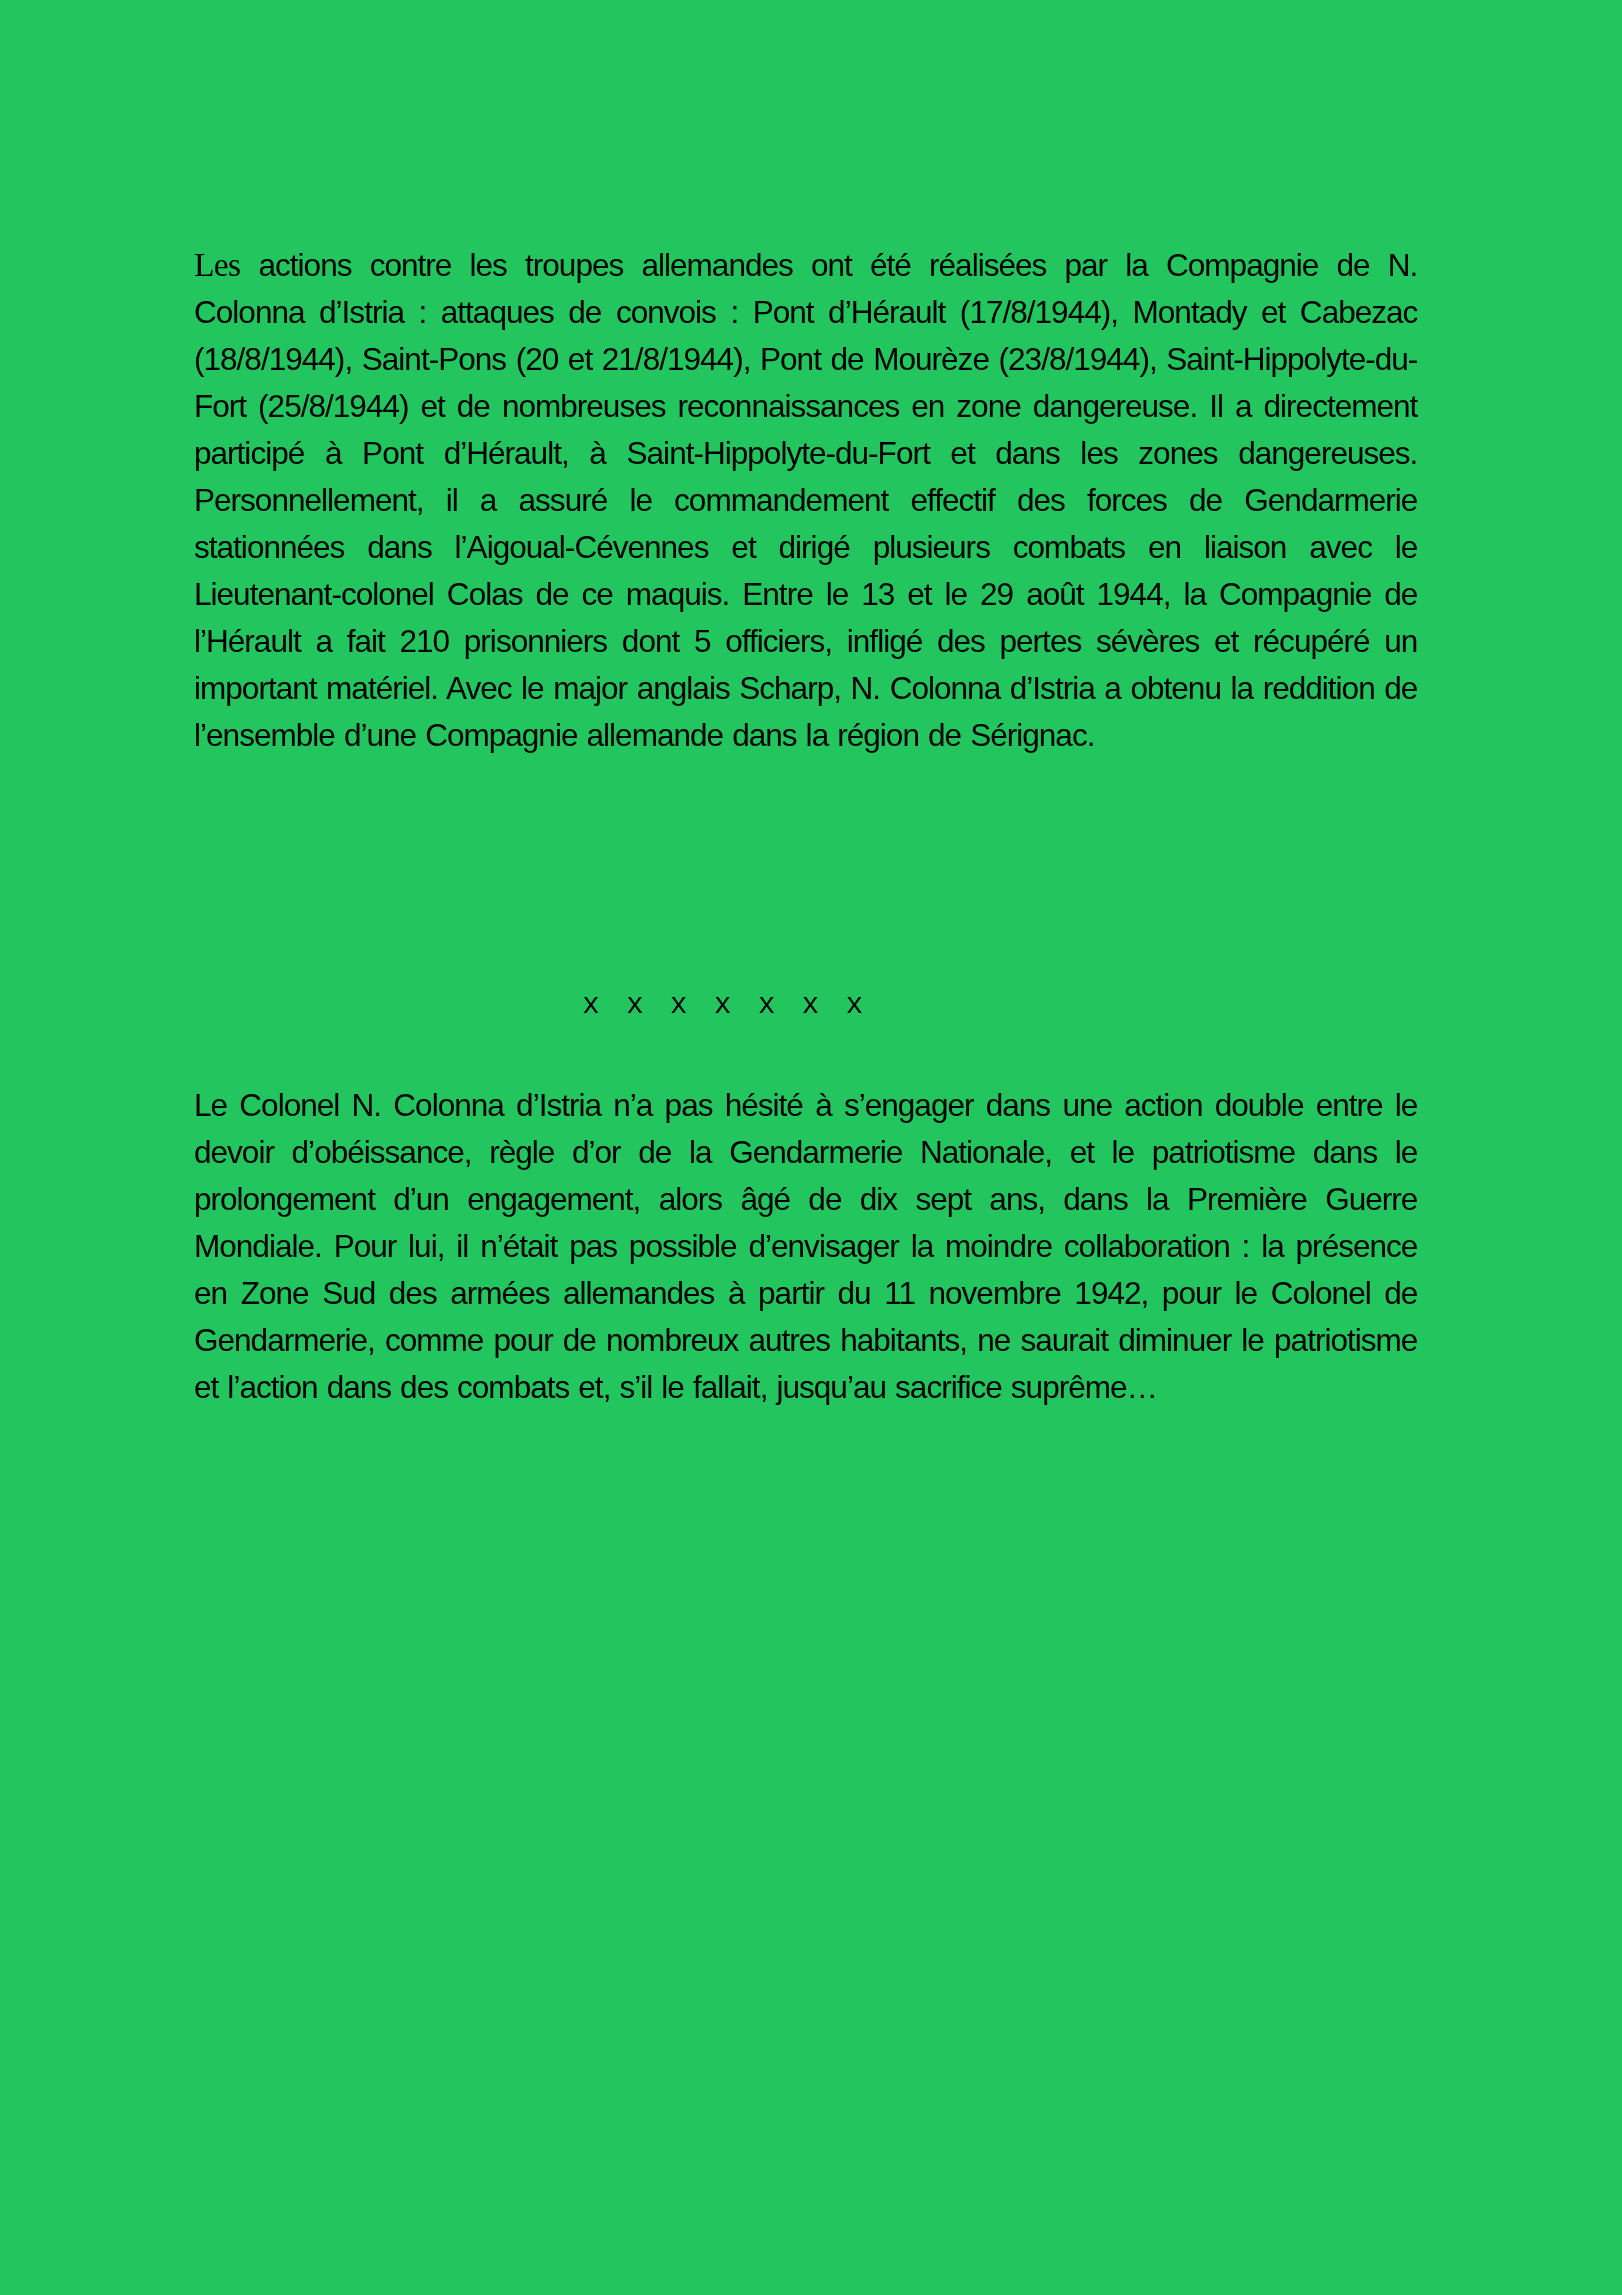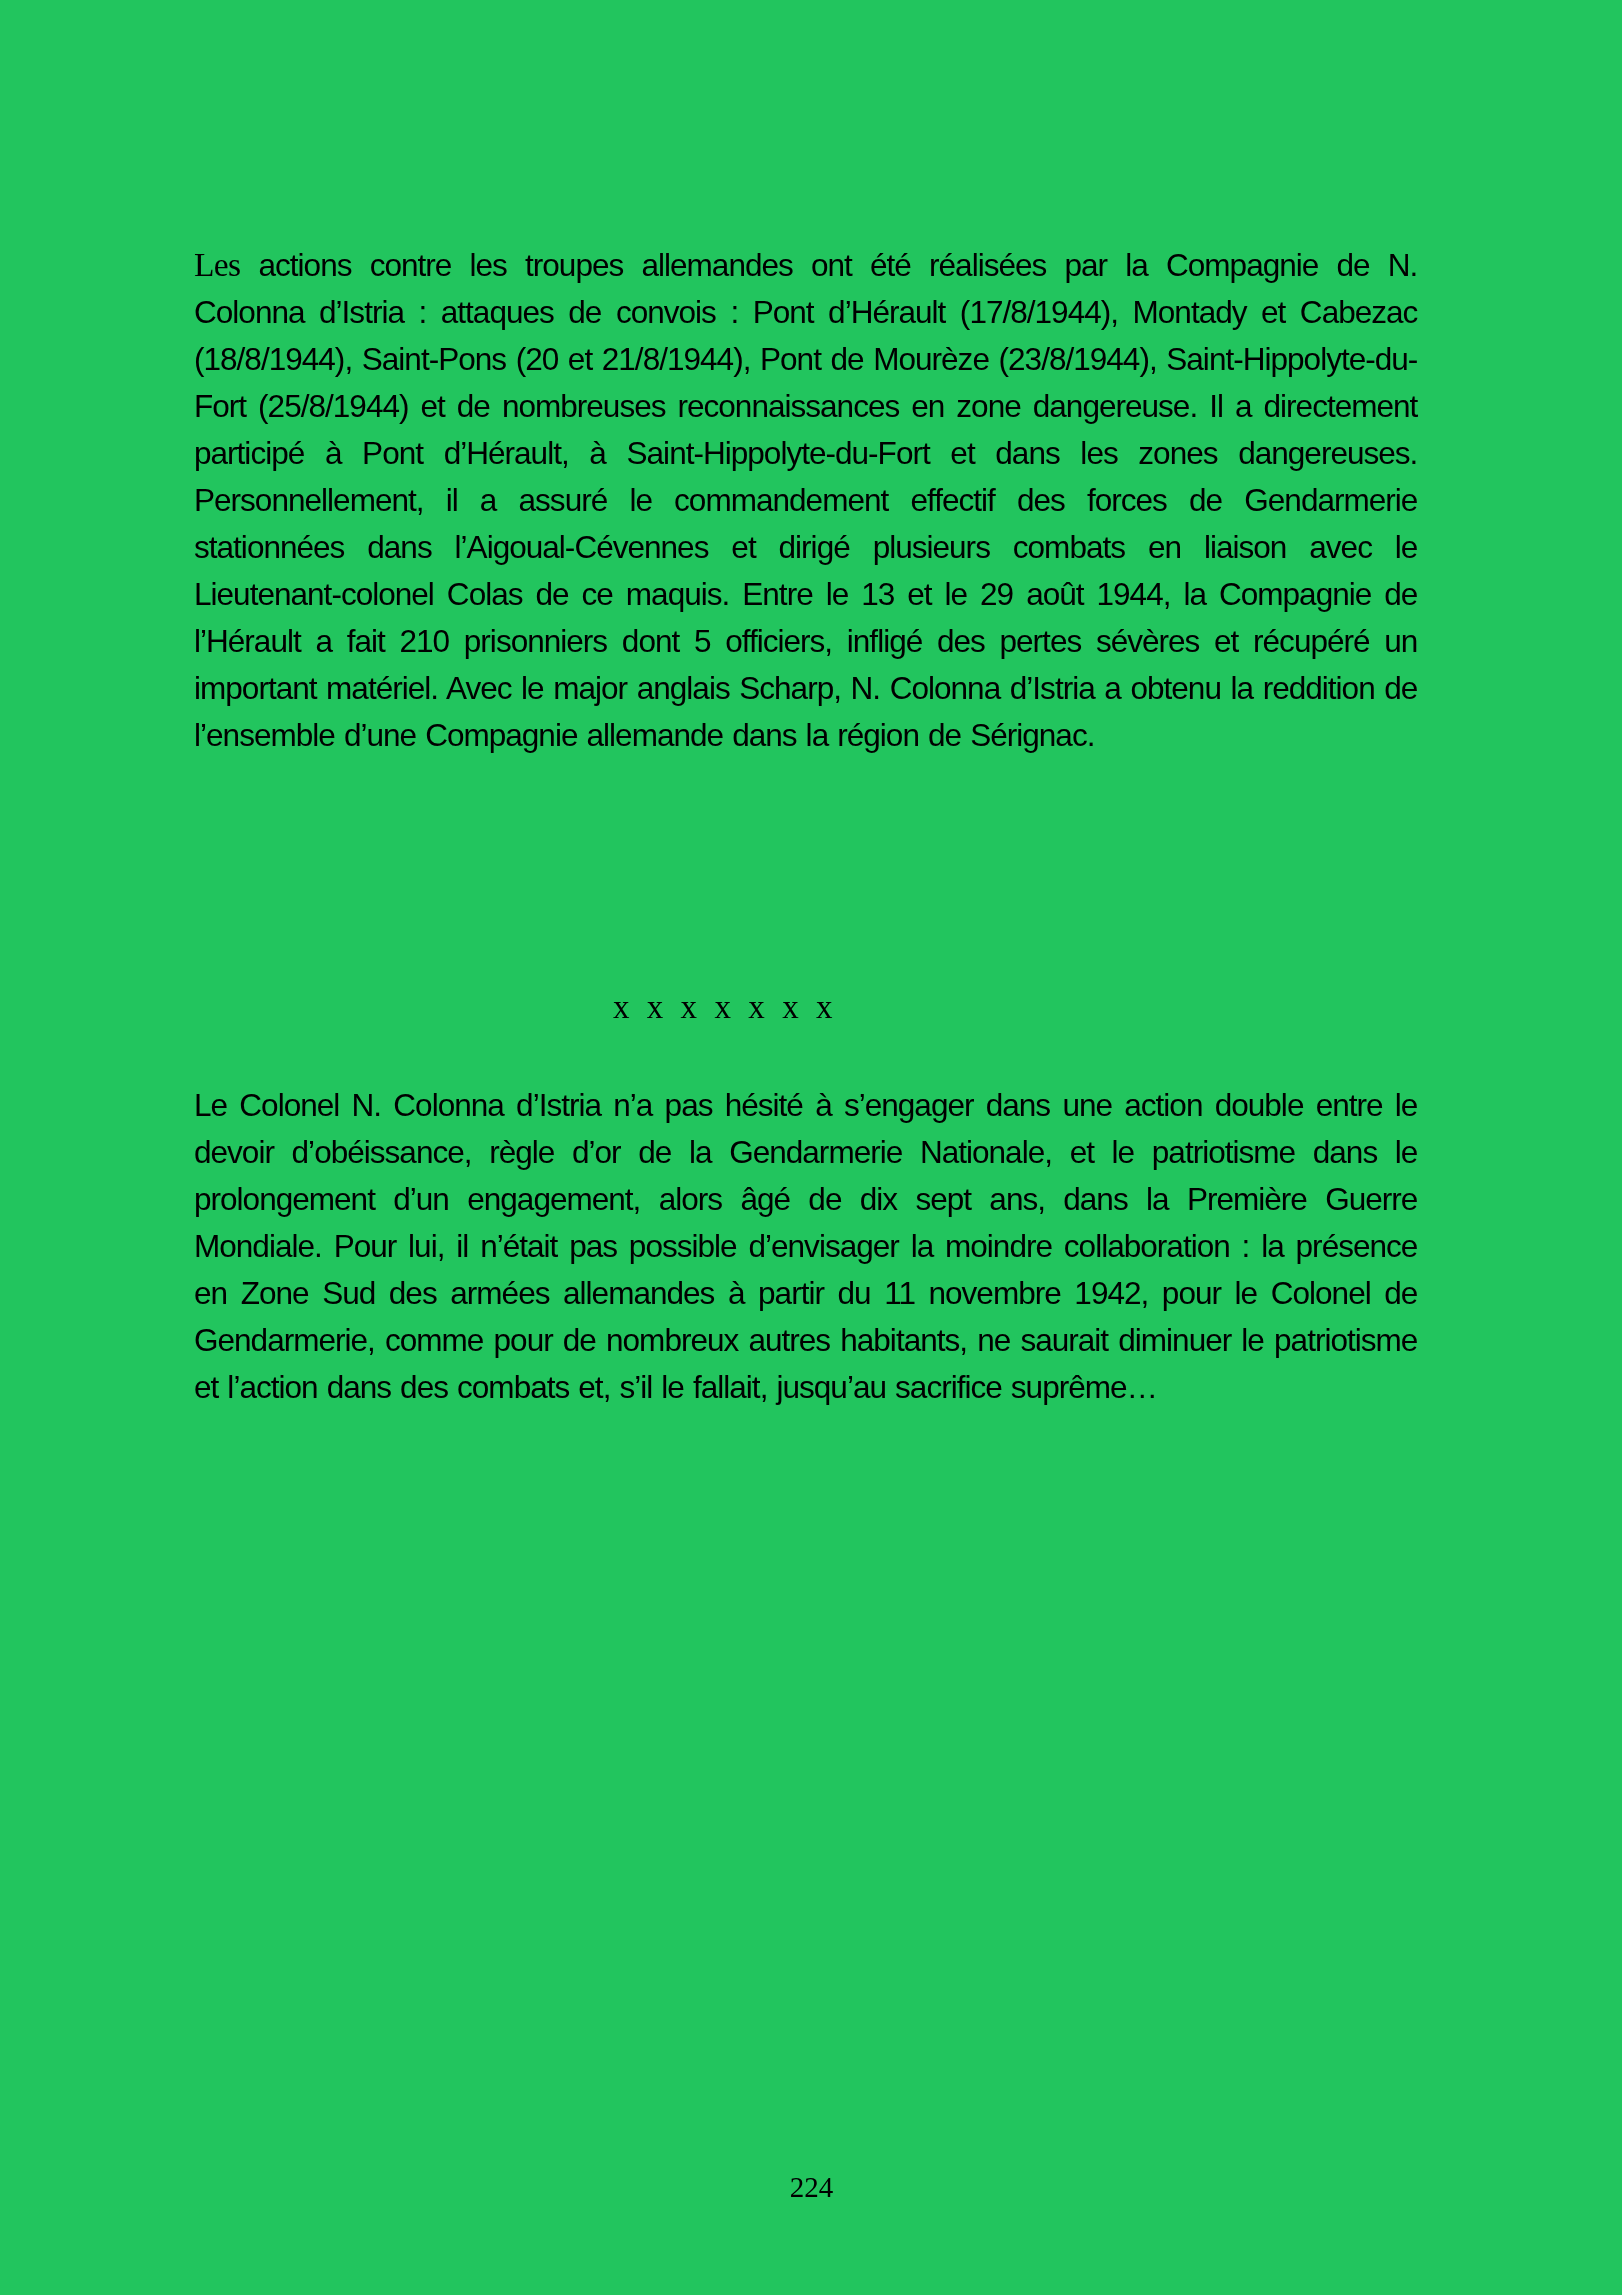--- a/index.html
+++ b/index.html
@@ -41,22 +41,22 @@
       font-family: "Liberation Serif", serif;
       font-size: 34px;
       letter-spacing: -0.7px;
     }
     .separator {
       position: absolute;
       top: 989px;
       left: 0;
       width: 1448px;
       text-align: center;
-      font-family: Liberation Serif, serif;
-      font-size: 33px;
+      font-family: Liberation Mono, monospace;
+      font-size: 29px;
       word-spacing: 3.9px;
       letter-spacing: 2.6px;
     }
     .page-number {
       position: absolute;
       top: 2171px;
       left: 0;
       width: 1623px;
       text-align: center;
       font-family: "Liberation Serif", serif;
@@ -66,15 +66,14 @@
 </head>
 <body>
 
 <div class="page">
   <p class="para" id="para-1"><span class="lead-word">Les</span><span> actions contre les troupes allemandes ont été réalisées par la Compagnie de N. Colonna d’Istria : attaques de convois : Pont d’Hérault (17/8/1944), Montady et Cabezac (18/8/1944), Saint-Pons (20 et 21/8/1944), Pont de Mourèze (23/8/1944), Saint-Hippolyte-du-Fort (25/8/1944) et de nombreuses reconnaissances en zone dangereuse. Il a directement participé à Pont d’Hérault, à Saint-Hippolyte-du-Fort et dans les zones dangereuses. Personnellement, il a assuré le commandement effectif des forces de Gendarmerie stationnées dans l’Aigoual-Cévennes et dirigé plusieurs combats en liaison avec le Lieutenant-colonel Colas de ce maquis. Entre le 13 et le 29 août 1944, la Compagnie de l’Hérault a fait 210 prisonniers dont 5 officiers, infligé des pertes sévères et récupéré un important matériel. Avec le major anglais Scharp, N. Colonna d’Istria a obtenu la reddition de l’ensemble d’une Compagnie allemande dans la région de Sérignac.</span></p>
 
   <div class="separator">x x x x x x x</div>
 
   <p class="para" id="para-2"><span>Le Colonel N. Colonna d’Istria n’a pas hésité à s’engager dans une action double entre le devoir d’obéissance, règle d’or de la Gendarmerie Nationale, et le patriotisme dans le prolongement d’un engagement, alors âgé de dix sept ans, dans la Première Guerre Mondiale. Pour lui, il n’était pas possible d’envisager la moindre collaboration : la présence en Zone Sud des armées allemandes à partir du 11 novembre 1942, pour le Colonel de Gendarmerie, comme pour de nombreux autres habitants, ne saurait diminuer le patriotisme et l’action dans des combats et, s’il le fallait, jusqu’au sacrifice suprême…</span></p>
 
-  <div class="page-number">224</div>
 </div>
 
 
 </body></html>

